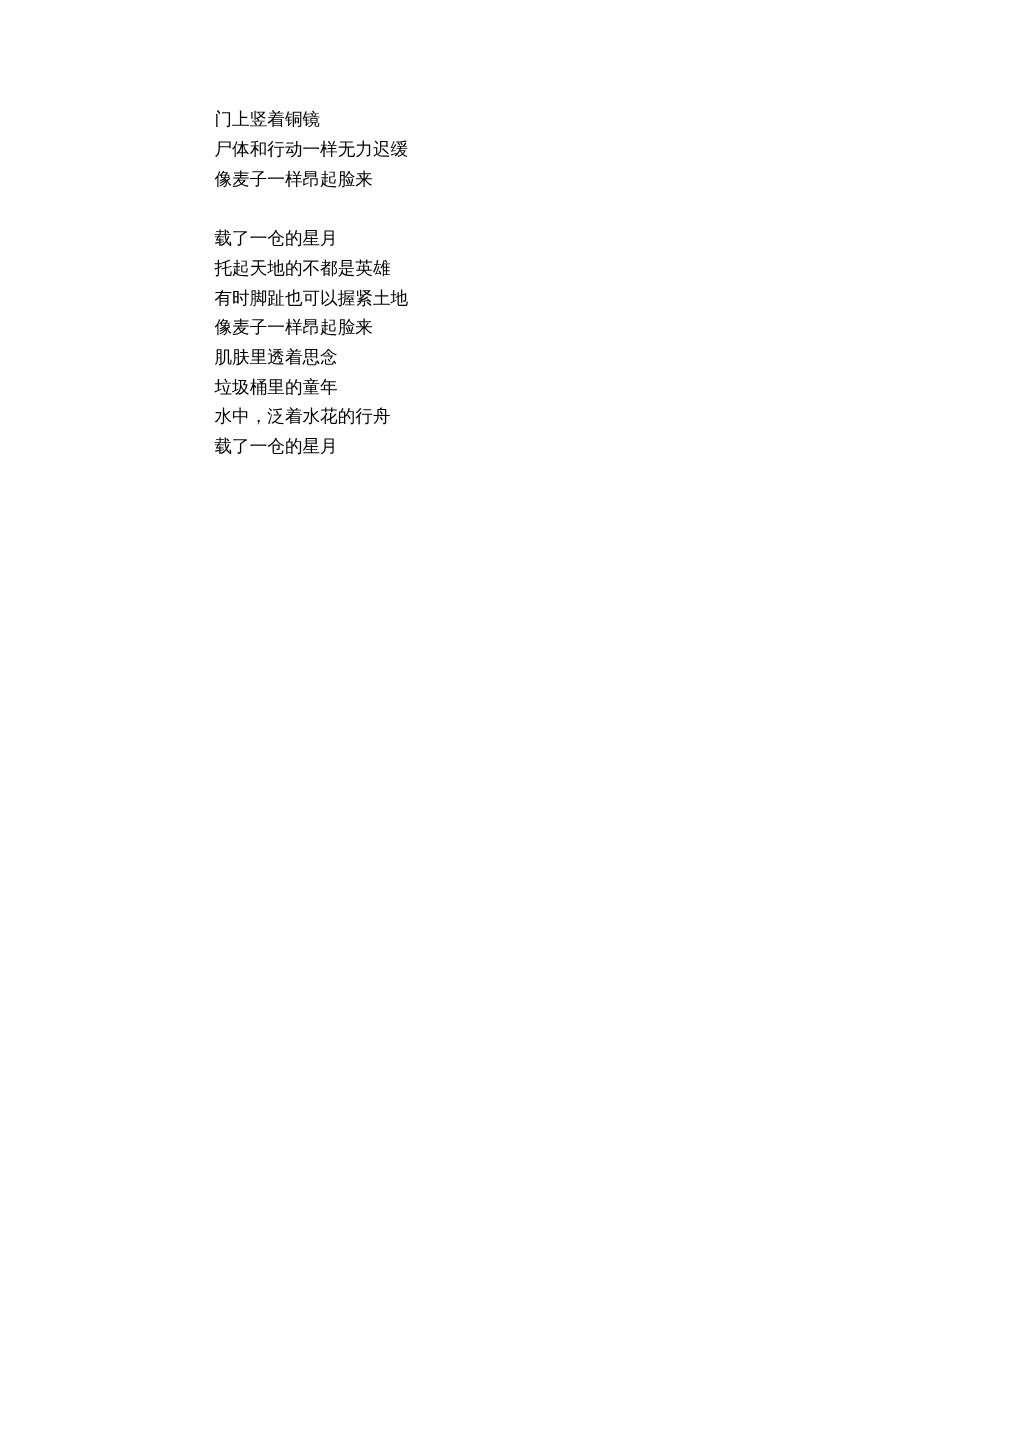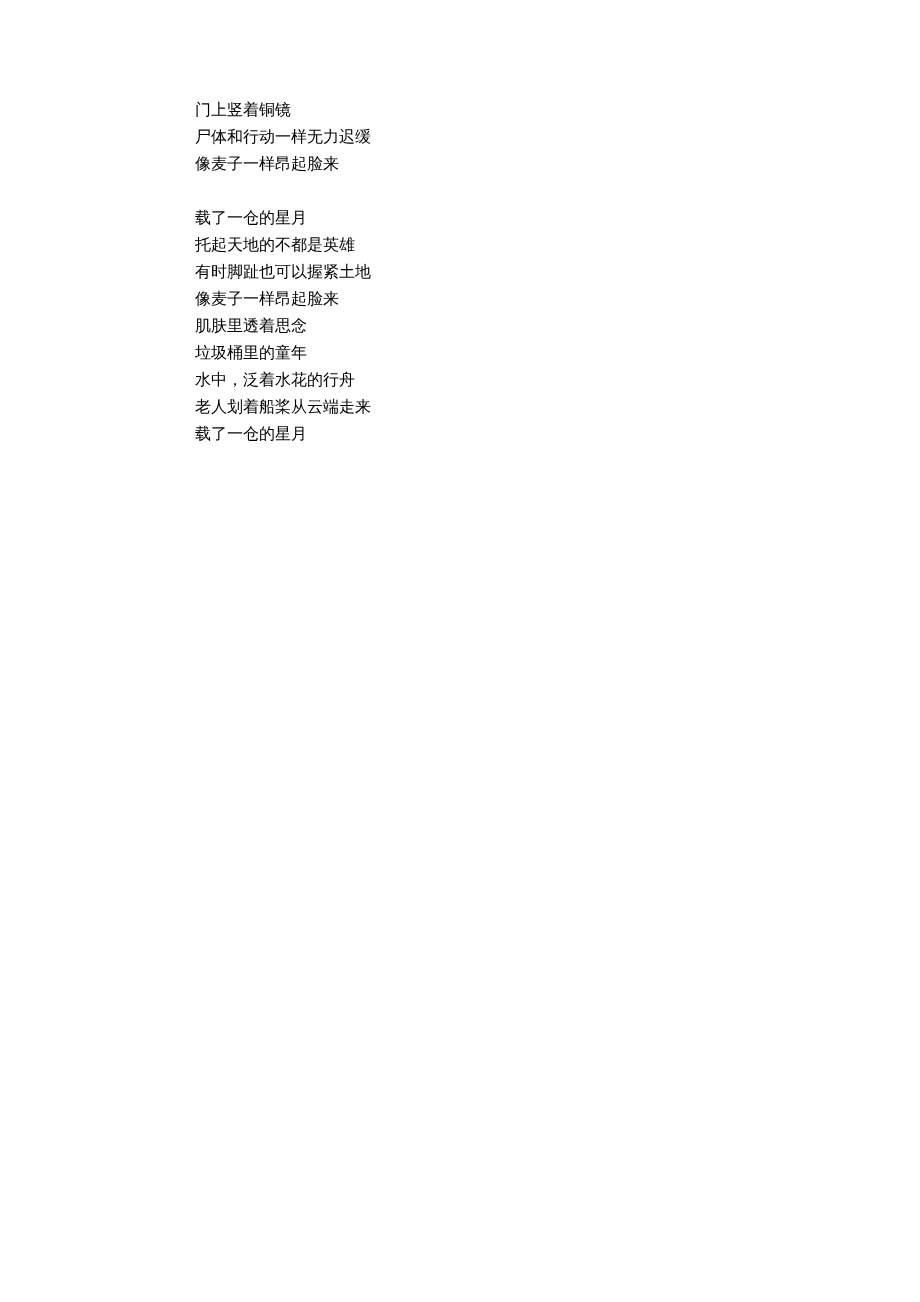--- a/index.html
+++ b/index.html
@@ -33,16 +33,15 @@
     <div class="line">像麦子一样昂起脸来</div>
   </div>
   <div class="stanza">
     <div class="line">载了一仓的星月</div>
     <div class="line">托起天地的不都是英雄</div>
     <div class="line">有时脚趾也可以握紧土地</div>
     <div class="line">像麦子一样昂起脸来</div>
     <div class="line">肌肤里透着思念</div>
     <div class="line">垃圾桶里的童年</div>
     <div class="line">水中，泛着水花的行舟</div>
-    <div class="line">老人划着船桨从云端走来</div>
     <div class="line">载了一仓的星月</div>
   </div>
 </div>
 
 </body></html>

